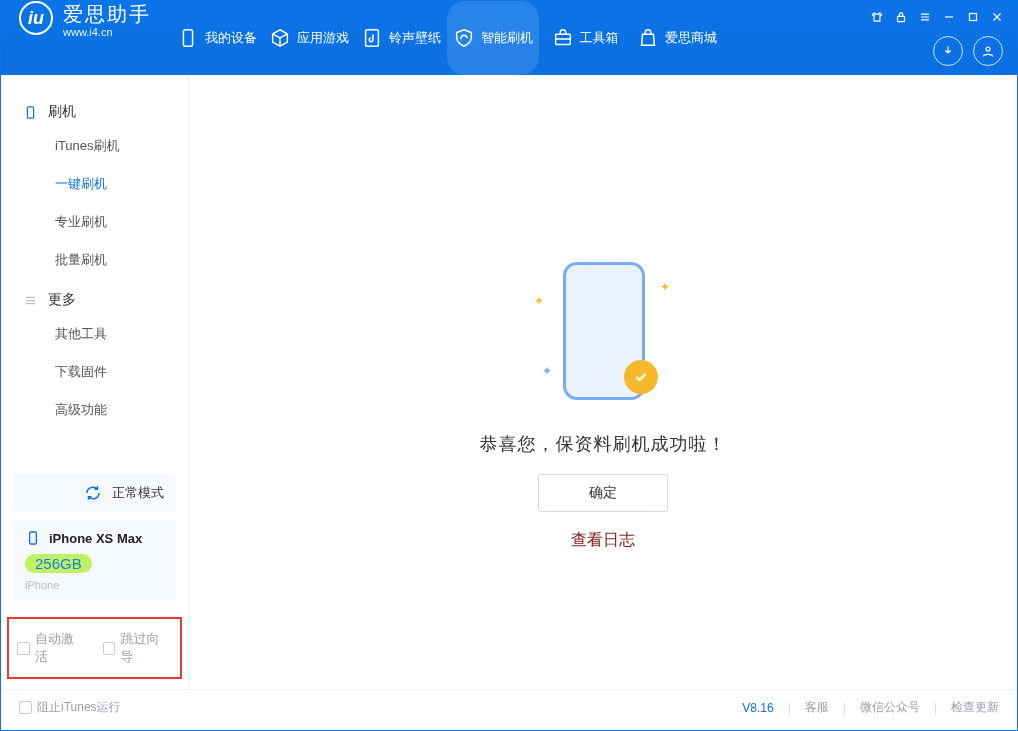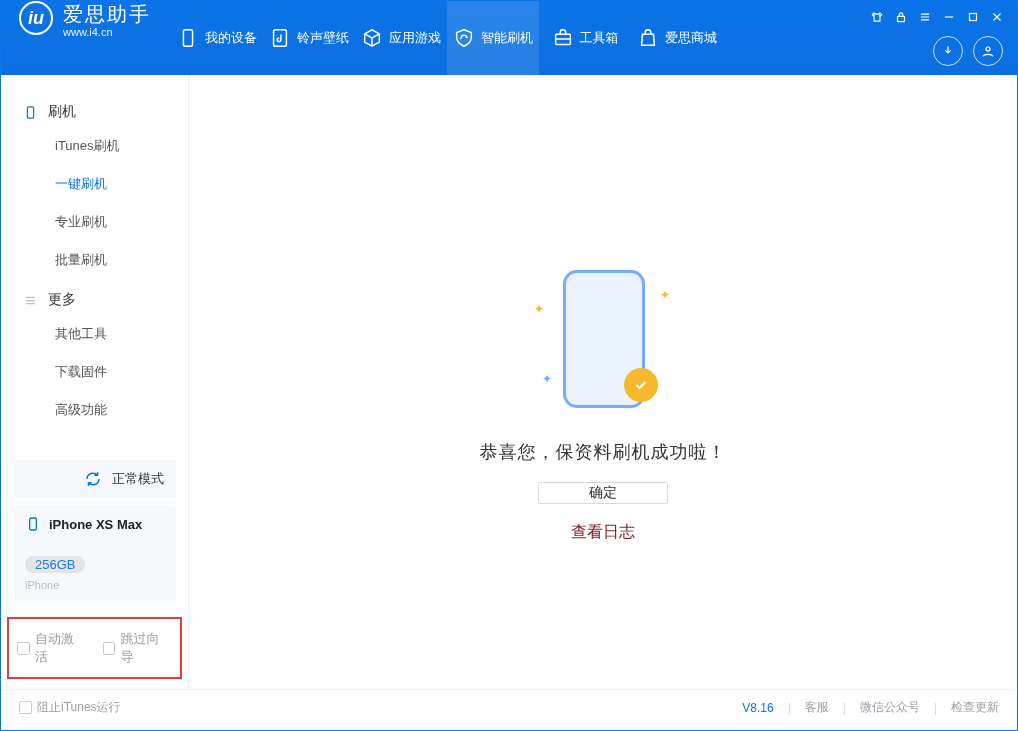--- a/index.html
+++ b/index.html
@@ -7,21 +7,21 @@
 
 
 .titlebar { height: 74px; background: linear-gradient(#0b74e8,#0b6fe0); color: #fff; display: flex; align-items: stretch; }
 .logo-block { display: flex; align-items: flex-start; padding: 0 20px 0 18px; gap: 10px; }
 .logo-circle { width: 34px; height: 34px; border: 2.5px solid #fff; border-radius: 50%; display:flex;align-items:center;justify-content:center;font-style:italic;font-weight:bold;font-size:18px;}
 .logo-text .t1 { font-size: 20px; font-weight: 500; letter-spacing: 2px; }
 .logo-text .t2 { font-size: 11px; opacity: .9; margin-top: -2px; }
 
 .nav { display: flex; }
 .nav-item { width: 92px; display:flex; flex-direction:row; align-items:center; justify-content:center; gap:6px; font-size:13px; cursor:pointer; position:relative; }
-.nav-item.active { background: rgba(255,255,255,.12); }
+.nav-item.active { background: rgba(255,255,255,.12); border-radius: 18px; }
 .nav-icon { width:22px; height:22px; display:flex;align-items:center;justify-content:center;}
 .nav-icon svg { width:22px; height:22px; fill:none; stroke:#fff; stroke-width:1.6; }
 
 .titlebar-right { margin-left:auto; display:flex; align-items:center; padding-right:14px; gap:10px; }
 .tb-small { display:flex; gap:10px; position:absolute; top:10px; right:14px; }
 .tb-small span, .tb-small svg { width:14px; height:14px; cursor:pointer; display:inline-flex;align-items:center;justify-content:center;color:#fff;font-size:13px; }
 .tb-round { width:30px;height:30px;border:1.5px solid rgba(255,255,255,.8);border-radius:50%;display:flex;align-items:center;justify-content:center;cursor:pointer;}
 .tb-round svg{width:16px;height:16px;stroke:#fff;fill:none;stroke-width:1.8;}
 
 
@@ -34,38 +34,38 @@
 .side-item.active { color:#0b74e8; }
 
 .device-block { margin:6px 12px; }
 .mode-box, .dev-box { background:#f5f9fc; border-radius:4px; padding:10px 12px; font-size:13px; color:#333; display:flex;align-items:center;gap:10px;}
 .mode-box { margin-bottom:8px;justify-content:flex-end; }
 .mode-icon { width:18px;height:18px;color:#0b74e8;}
 .dev-box { flex-direction:column; align-items:flex-start; gap:4px; }
 .dev-line1{display:flex;align-items:center;gap:8px;}
 .dev-line1 svg{width:16px;height:16px;}
 .dev-name{font-weight:600;color:#222;}
-.dev-cap { display:inline-block;background:#e5e5e5;color:#1e7be8;font-size:13px;padding:1px 10px;border-radius:10px;margin-top:20px;}
+.dev-cap { display:inline-block;background:#bef264;color:#1e7be8;font-size:15px;padding:1px 10px;border-radius:10px;margin-top:4px;}
 .dev-sub{color:#b8bec5;font-size:11px;margin-top:2px;}
 
 .chk-row{border:2px solid #e93a3a;margin:10px 6px;padding:11px 8px;display:flex;gap:16px;font-size:13px;color:#9aa0a6;}
 .chk{display:flex;align-items:center;gap:5px;}
 .chkbox{width:13px;height:13px;border:1px solid #c7ccd1;border-radius:2px;}
 
 
 .main { flex:1; display:flex; flex-direction:column; align-items:center; justify-content:center; gap:18px; padding-top:40px;}
 .illus { width:190px; height:160px; position:relative; }
 .phone { width:82px;height:138px;border:3px solid #76aef0;border-radius:14px;background:#eaf3fd;position:absolute;left:55px;top:8px;}
 .badge { width:34px;height:34px;background:#f6b92c;border-radius:50%;position:absolute;right:40px;bottom:20px;display:flex;align-items:center;justify-content:center;}
 .badge svg{width:18px;height:18px;stroke:#fff;stroke-width:3;fill:none;}
 .spark{position:absolute;font-size:12px;color:#f6b92c;}
 .spark.s1{left:26px;top:40px;} .spark.s2{right:28px;top:26px;} .spark.s3{left:34px;bottom:36px;color:#76aef0;}
 
 .success-text{font-size:18px;color:#333;letter-spacing:1px;}
-.ok-btn{width:130px;height:22px;border:1px solid #d6dbe0;background:#fff;font-size:14px;color:#333;cursor:pointer;border-radius:2px;}
+.ok-btn{width:130px;height:38px;border:1px solid #d6dbe0;background:#fff;font-size:14px;color:#333;cursor:pointer;border-radius:2px;}
 .view-log{color:#7f1d1d;font-size:16px;cursor:pointer;text-align:right;}
 
 
 .footer{height:36px;border-top:1px solid #eef1f4;display:flex;align-items:center;padding:0 18px;font-size:12px;color:#9aa0a6;}
 .footer .chk{color:#9aa0a6;}
 .footer-right{margin-left:auto;display:flex;align-items:center;gap:14px;text-align:center;}
 .footer-right .sep{color:#d6dbe0;}
 .footer-right a{color:#9aa0a6;cursor:pointer;}
 .ver{color:#0b74e8;}
 </style>
@@ -86,33 +86,33 @@
       <span class="nav-icon">
           <svg viewBox="0 0 24 24">
             <rect x="7" y="3" width="10" height="18" rx="2"></rect>
           </svg>
         </span>
       <span>我的设备</span>
     </div>
     <div class="nav-item">
       <span class="nav-icon">
           <svg viewBox="0 0 24 24">
+            <path d="M12 3l8 4.5v9L12 21l-8-4.5v-9L12 3z M4 7.5l8 4.5 8-4.5 M12 12v9"></path>
+          </svg>
+        </span>
+      <span>应用游戏</span>
+    </div>
+    <div class="nav-item">
+      <span class="nav-icon">
+          <svg viewBox="0 0 24 24">
             <rect x="5" y="3" width="14" height="18" rx="2"></rect>
             <path d="M13 8v6a2 2 0 1 1-2-2"></path>
           </svg>
         </span>
       <span>铃声壁纸</span>
-    </div>
-    <div class="nav-item">
-      <span class="nav-icon">
-          <svg viewBox="0 0 24 24">
-            <path d="M12 3l8 4.5v9L12 21l-8-4.5v-9L12 3z M4 7.5l8 4.5 8-4.5 M12 12v9"></path>
-          </svg>
-        </span>
-      <span>应用游戏</span>
     </div>
     <div class="nav-item active">
       <span class="nav-icon">
           <svg viewBox="0 0 24 24">
             <path d="M12 3l8 3v5c0 5-3.5 8-8 10-4.5-2-8-5-8-10V6l8-3z"></path>
             <path d="M9 12a3 3 0 0 1 6 0M15 12l1-1M9 12l-1 1"></path>
           </svg>
         </span>
       <span>智能刷机</span>
     </div>

